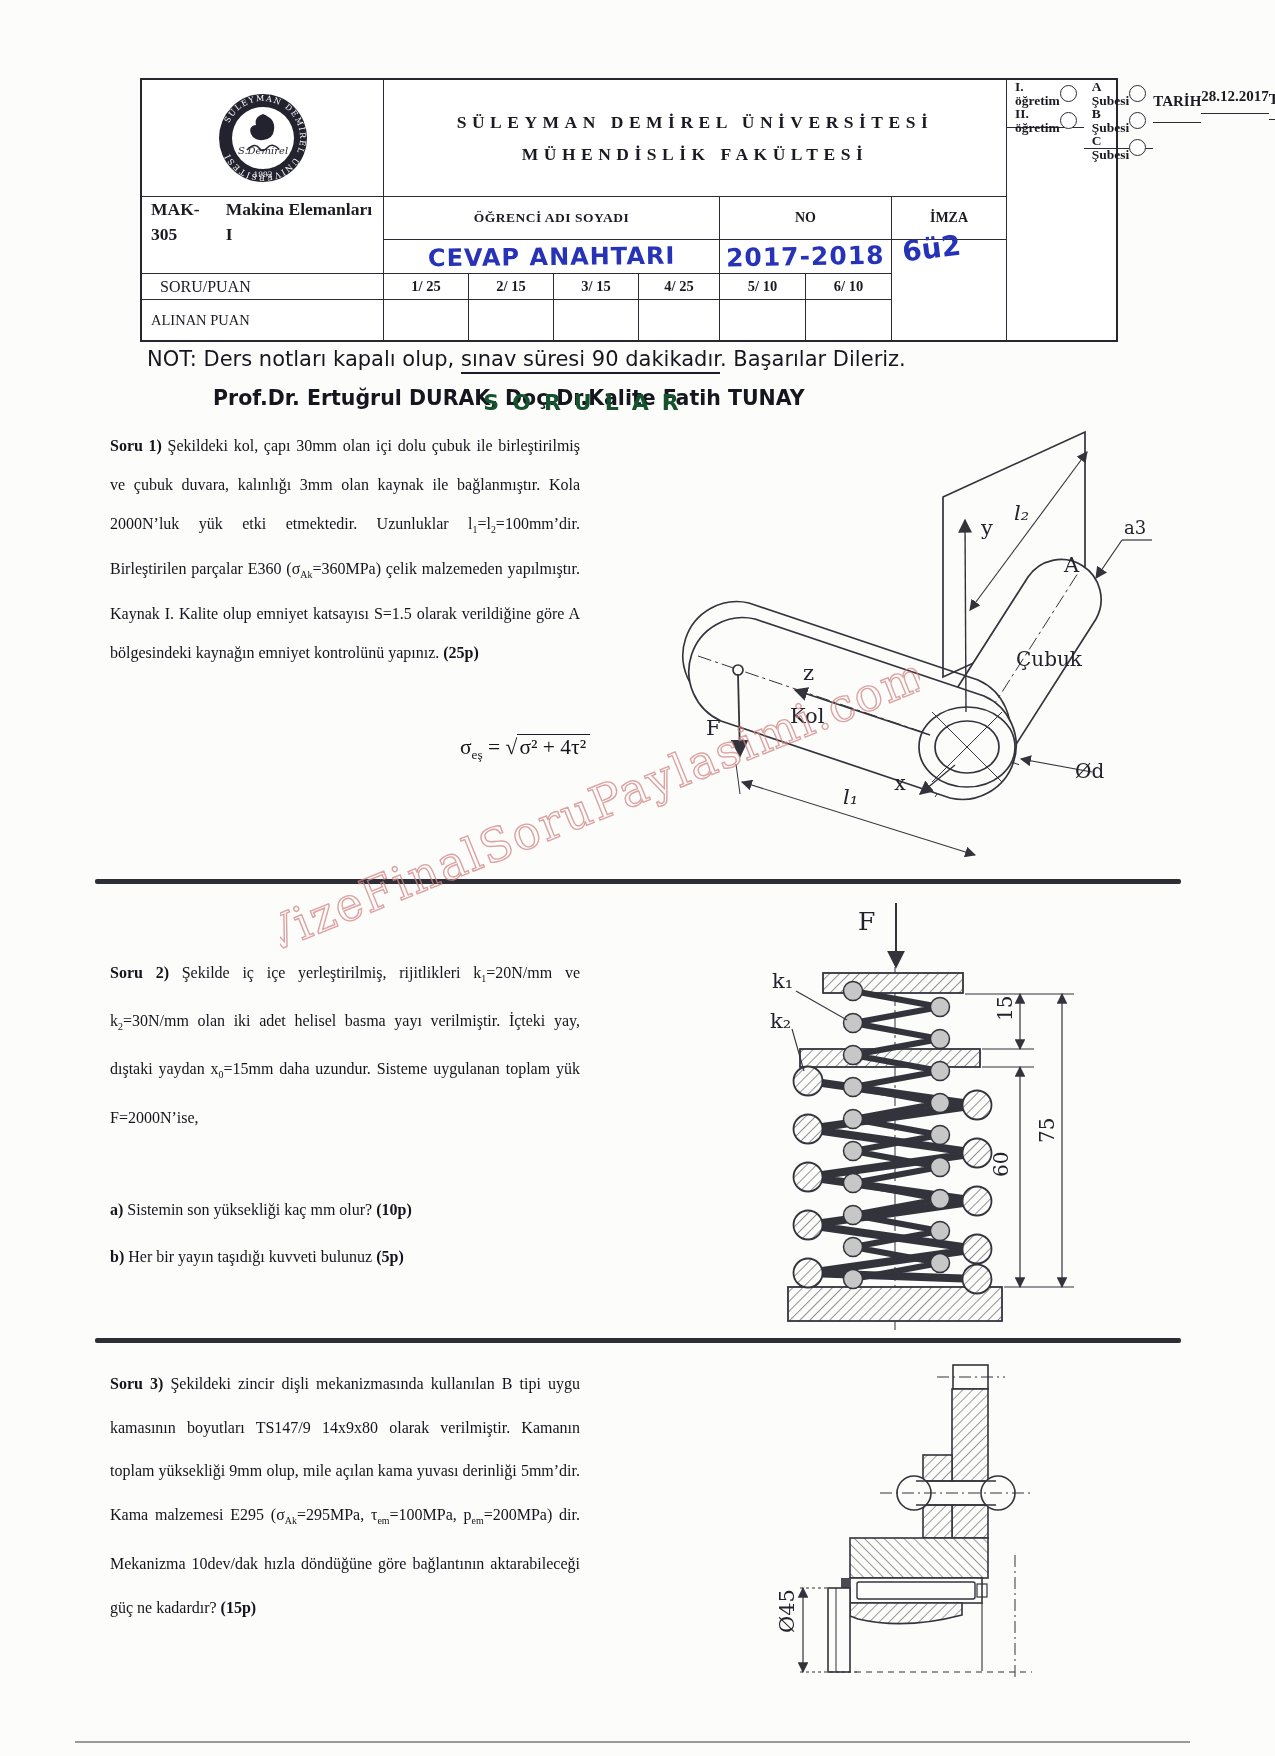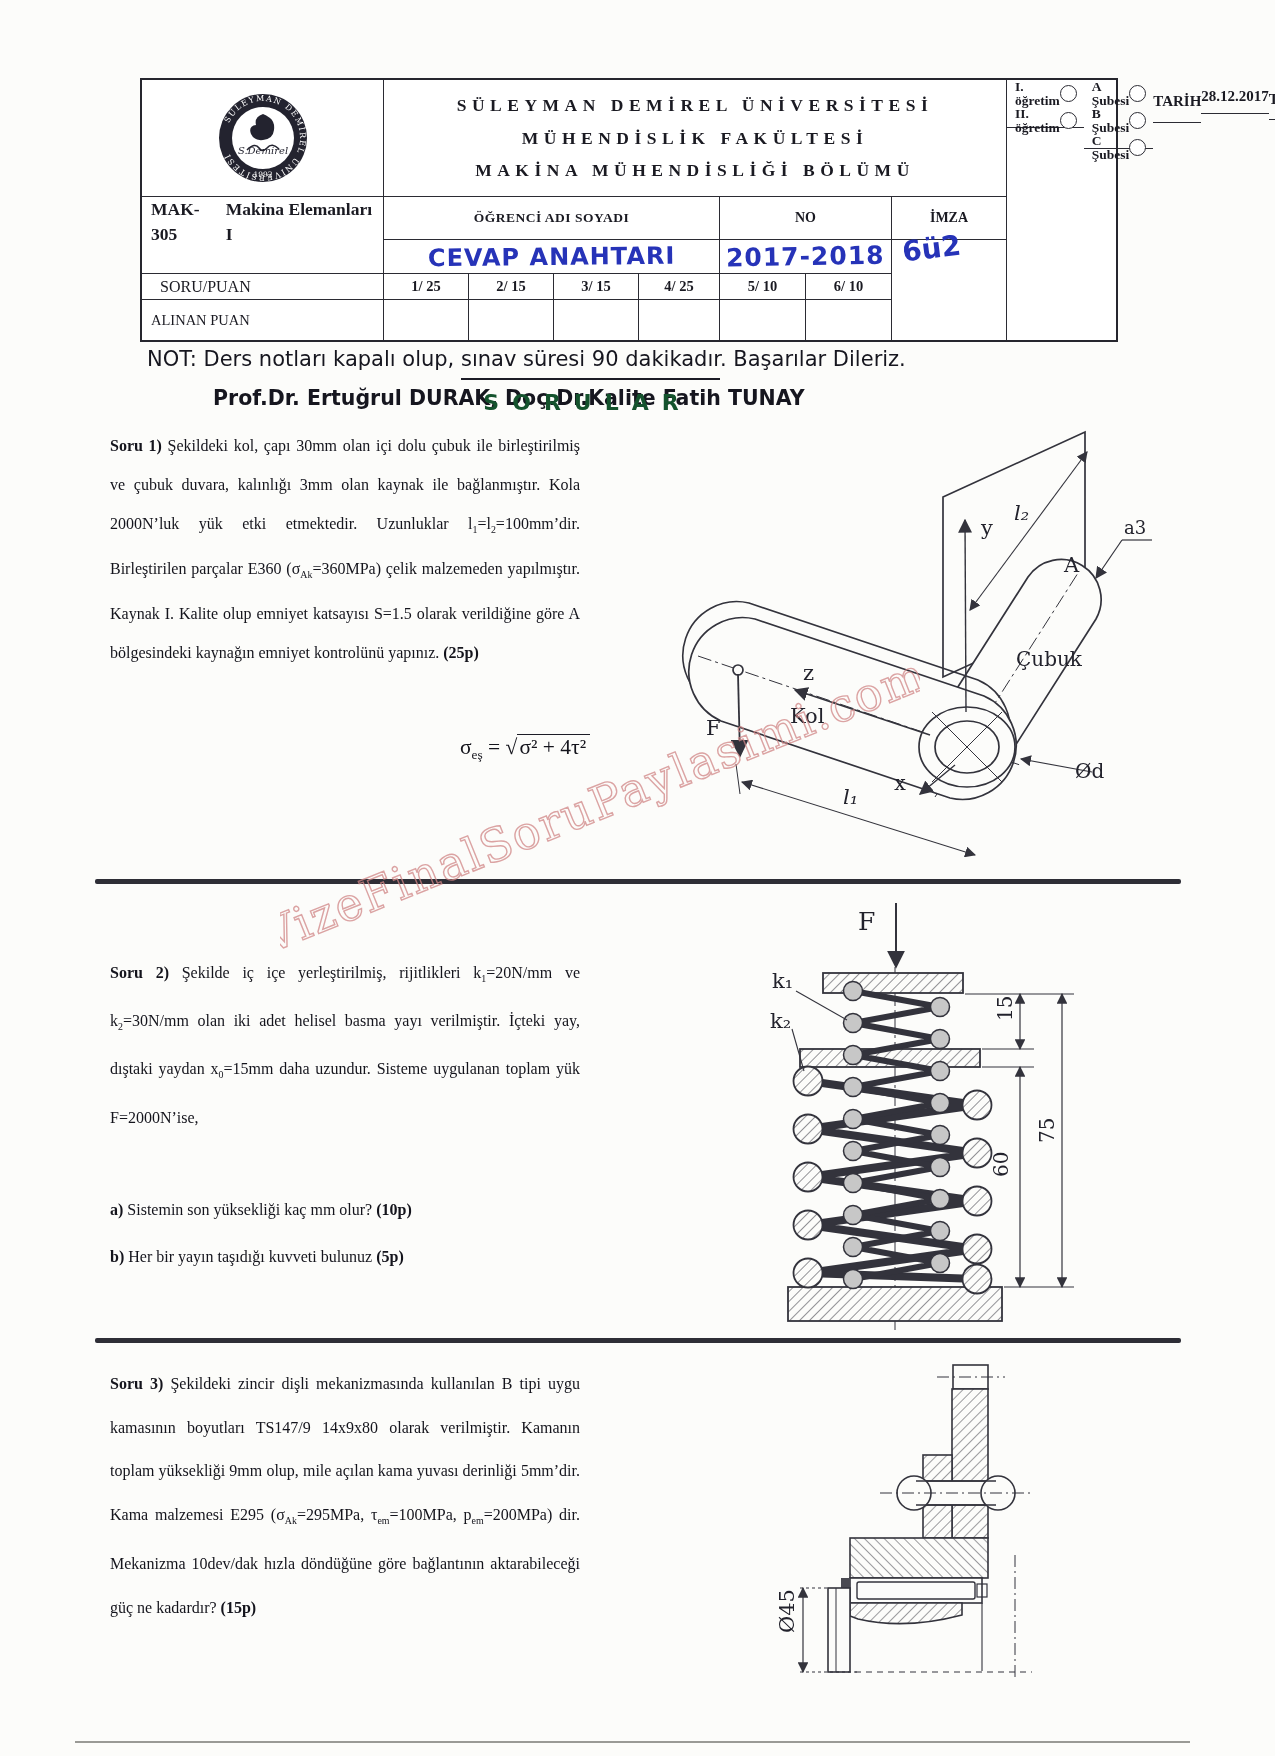--- a/index.html
+++ b/index.html
@@ -35,21 +35,21 @@
   .radio{width:15px;height:15px;border:1.7px solid #2b2b33;border-radius:50%;background:#fff;flex:0 0 auto}
   .rcenter{display:flex;align-items:center;justify-content:center;font-weight:bold;font-size:15px}
   .hw{font-family:"DejaVu Sans","Liberation Sans",sans-serif;color:#2633b8;font-weight:bold;}
   .hw-name{font-size:24px;letter-spacing:1px;transform:rotate(-0.6deg)}
   .hw-no{font-size:25px;letter-spacing:1px;transform:rotate(-1deg)}
   .hw-imza{font-size:28px;transform:rotate(-7deg);margin-top:-10px}
 
   
   .noteline{position:absolute;left:147px;top:347px;font-family:"DejaVu Sans","Liberation Sans",sans-serif;
             font-size:21px;color:#16161f;white-space:nowrap}
-  .ul{border-bottom:2.2px solid #1c1c26;padding-bottom:7px}
+  .ul{border-bottom:2.2px solid #1c1c26;padding-bottom:1px}
   .profline{position:absolute;left:213px;top:386px;font-family:"DejaVu Sans","Liberation Sans",sans-serif;
             font-size:20.5px;font-weight:bold;color:#16161f;white-space:nowrap}
   .sorular{position:absolute;left:110px;top:390px;width:955px;text-align:center;
            font-family:"DejaVu Sans","Liberation Sans",sans-serif;font-weight:bold;
            font-size:22px;letter-spacing:13px;color:#14532d}
 
   
   .q{position:absolute;left:110px;width:470px;font-size:16px;text-align:justify;color:#14141c}
   .q sub{font-size:.62em}
   #q1t{top:426px;line-height:39px}
@@ -87,21 +87,20 @@
         <path d="M50,26 q-9,3 -7,11 q-8,1 -5,9 q3,7 12,6 q10,-1 11,-10 q1,-8 -4,-12 q-4,-3 -7,-4 z" fill="#23232f"></path>
         <path d="M34,62 q8,-8 12,-2 q3,5 8,0 q5,-6 12,1" stroke="#23232f" stroke-width="1.6" fill="none"></path>
         <text x="50" y="66" font-size="10" font-style="italic" text-anchor="middle" fill="#23232f">S.Demirel</text>
         <text x="50" y="89" font-size="7.5" text-anchor="middle" fill="#ffffff">1992</text>
       </svg>
     </div>
 
     <div class="cell c-title">
       <div>SÜLEYMAN DEMİREL ÜNİVERSİTESİ</div>
       <div>MÜHENDİSLİK FAKÜLTESİ</div>
-      <div>MAKİNA MÜHENDİSLİĞİ BÖLÜMÜ</div>
     </div>
 
     <div class="cell c-right nr nb">
       <div class="rbox" style="height:48px">
         <div class="rrow">
           <span>I. öğretim</span>
           <span class="radio"></span>
         </div>
         <div class="rrow">
           <span>II. öğretim</span>

